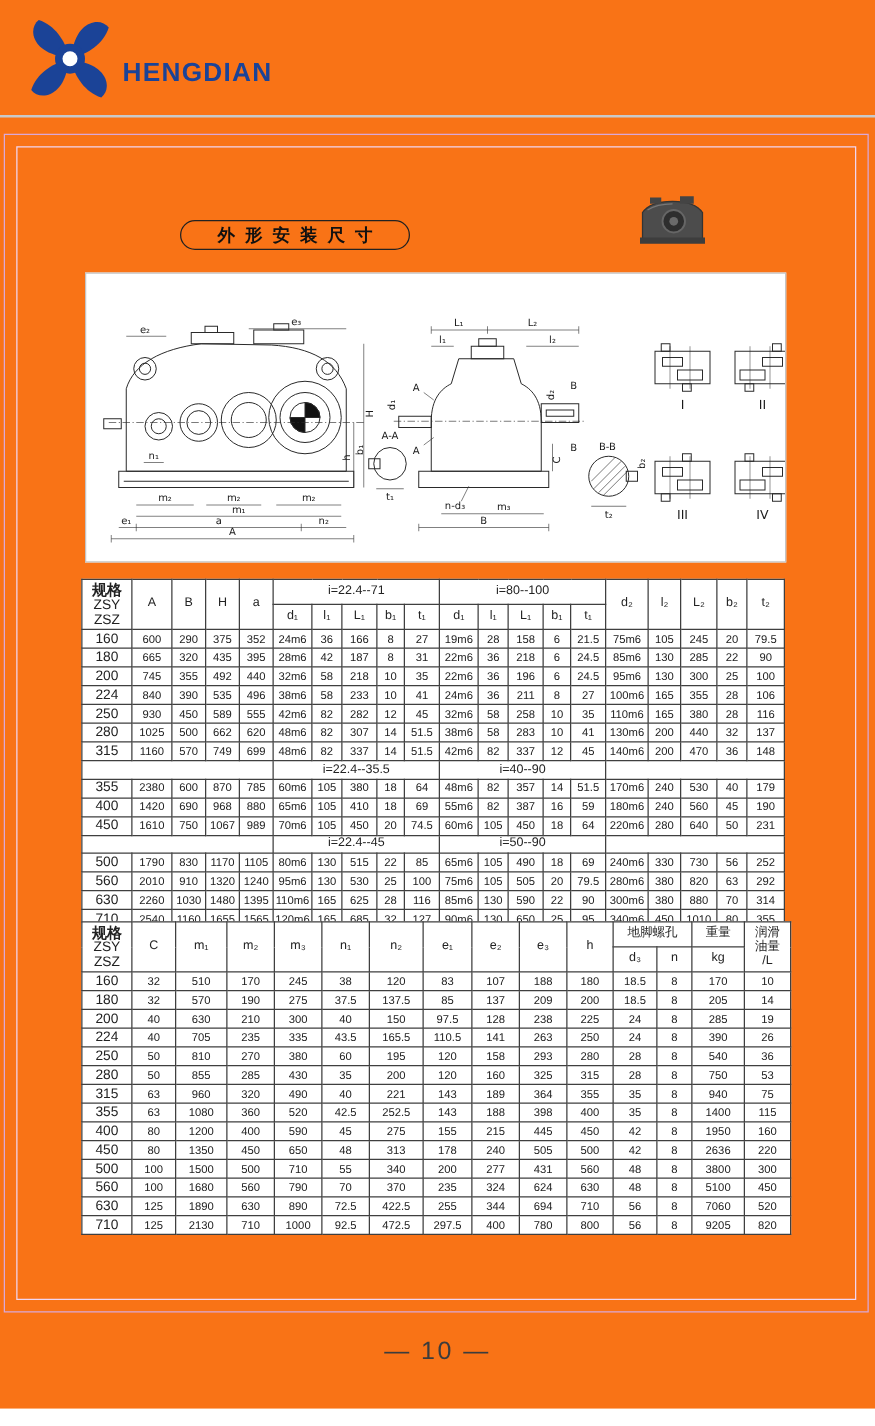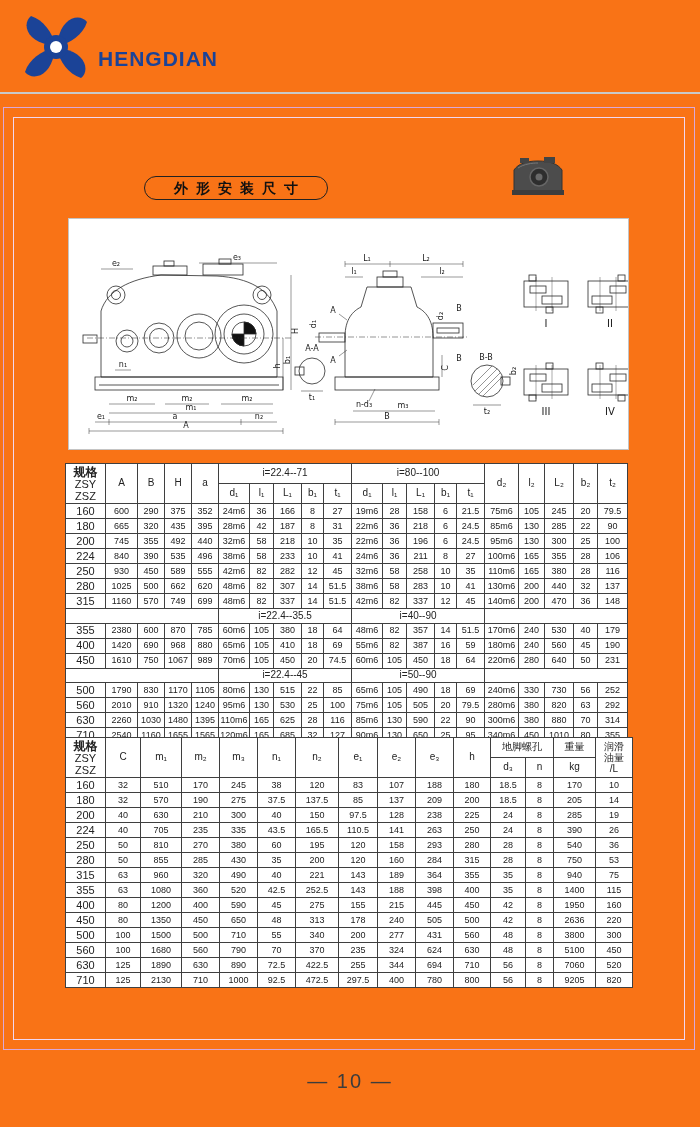--- a/index.html
+++ b/index.html
@@ -789,21 +789,21 @@
         <tr>
           <td class="spec">280</td>
           <td>50</td>
           <td>855</td>
           <td>285</td>
           <td>430</td>
           <td>35</td>
           <td>200</td>
           <td>120</td>
           <td>160</td>
-          <td>284</td>
+          <td>325</td>
           <td>315</td>
           <td>28</td>
           <td>8</td>
           <td>750</td>
           <td>53</td>
         </tr>
         <tr>
           <td class="spec">315</td>
           <td>63</td>
           <td>960</td>

